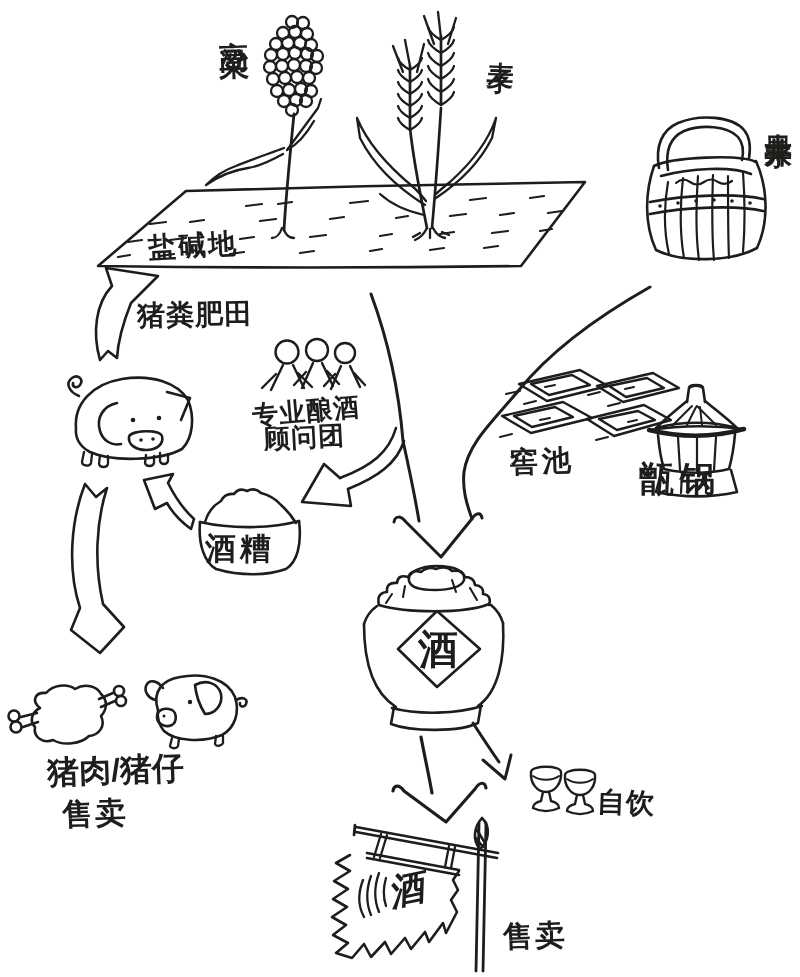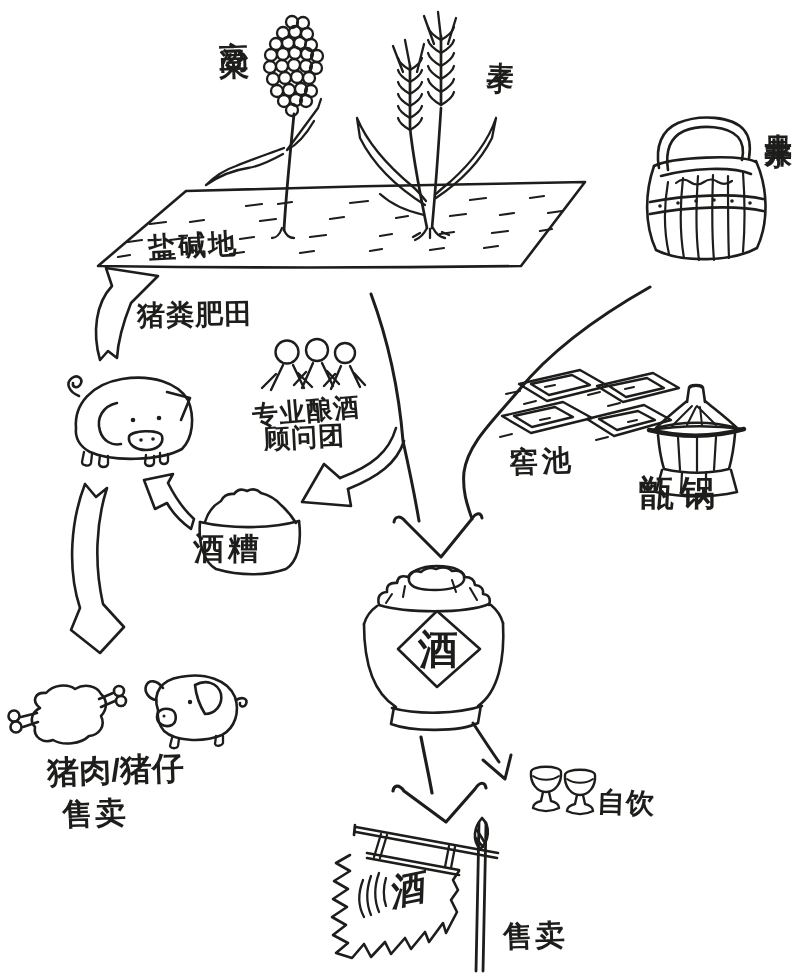--- a/index.html
+++ b/index.html
@@ -256,21 +256,21 @@
 </svg>
 
   <div class="label v" style="left:216px;top:16px;font-size:30px;letter-spacing:6px;transform:rotate(-2deg);">高粱</div>
   <div class="label v" style="left:486px;top:40px;font-size:27px;letter-spacing:8px;transform:rotate(2deg);">麦子</div>
   <div class="label v" style="left:763px;top:112px;font-size:27px;letter-spacing:2px;">十里井井水</div>
   <div class="label" style="left:148px;top:231px;font-size:28px;letter-spacing:2px;transform:rotate(-3deg);">盐碱地</div>
   <div class="label" style="left:137px;top:300px;font-size:28px;letter-spacing:1px;transform:rotate(-1deg);">猪粪肥田</div>
   <div class="label" style="left:252px;top:397px;font-size:26px;letter-spacing:1px;transform:rotate(-5deg);">专业酿酒</div>
   <div class="label" style="left:264px;top:423px;font-size:26px;letter-spacing:1px;transform:rotate(-3deg);">顾问团</div>
   <div class="label" style="left:509px;top:446px;font-size:29px;letter-spacing:4px;transform:rotate(-2deg);">窖池</div>
-  <div class="label" style="left:639px;top:474px;font-size:35px;font-weight:800;letter-spacing:6px;">甑锅</div>
-  <div class="label" style="left:193px;top:532px;font-size:31px;letter-spacing:4px;">酒糟</div>
+  <div class="label" style="left:639px;top:460px;font-size:35px;font-weight:800;letter-spacing:6px;">甑锅</div>
+  <div class="label" style="left:205px;top:532px;font-size:31px;letter-spacing:4px;">酒糟</div>
   <div class="label" style="left:418px;top:628px;font-size:40px;">酒</div>
   <div class="label" style="left:47px;top:753px;font-size:32px;transform:rotate(-2deg);">猪肉/猪仔</div>
   <div class="label" style="left:62px;top:797px;font-size:31px;letter-spacing:2px;transform:rotate(-2deg);">售卖</div>
   <div class="label" style="left:597px;top:788px;font-size:28px;letter-spacing:1px;transform:rotate(2deg);">自饮</div>
   <div class="label" style="left:388px;top:871px;font-size:36px;font-style:italic;transform:rotate(-12deg);">酒</div>
   <div class="label" style="left:503px;top:920px;font-size:30px;letter-spacing:2px;transform:rotate(-2deg);">售卖</div>
 </div>
 
 </body></html>

